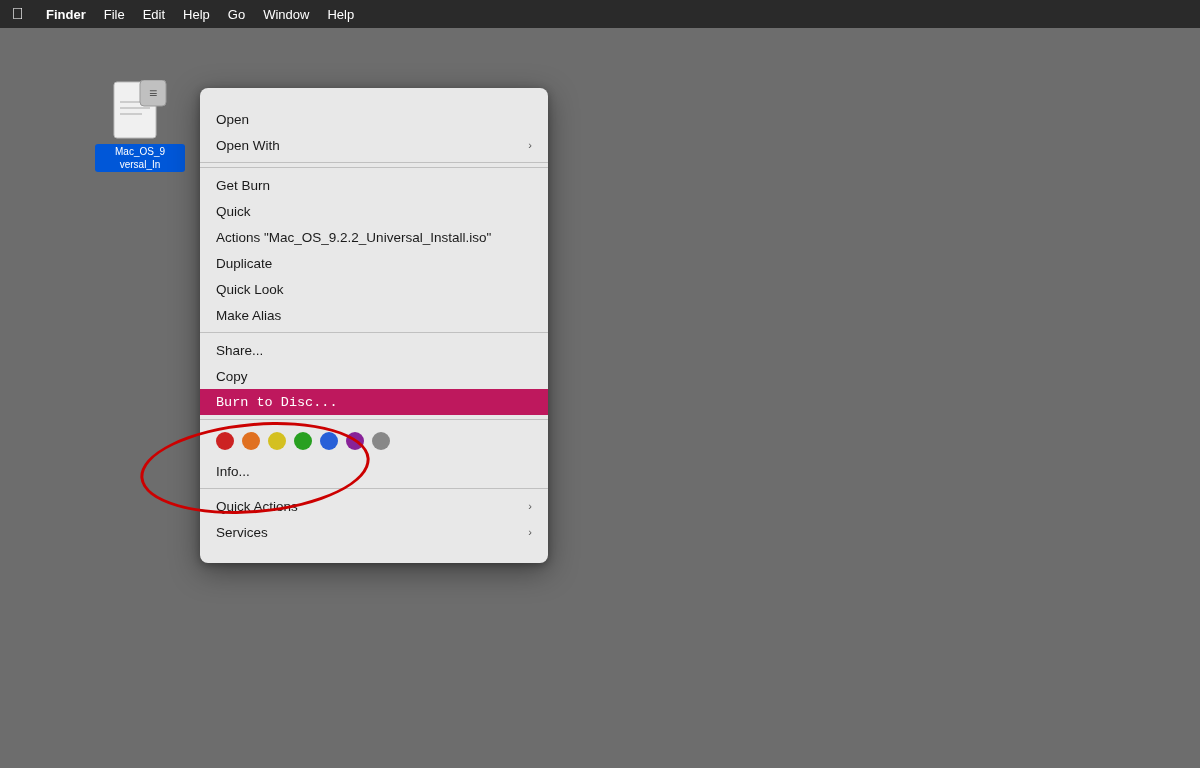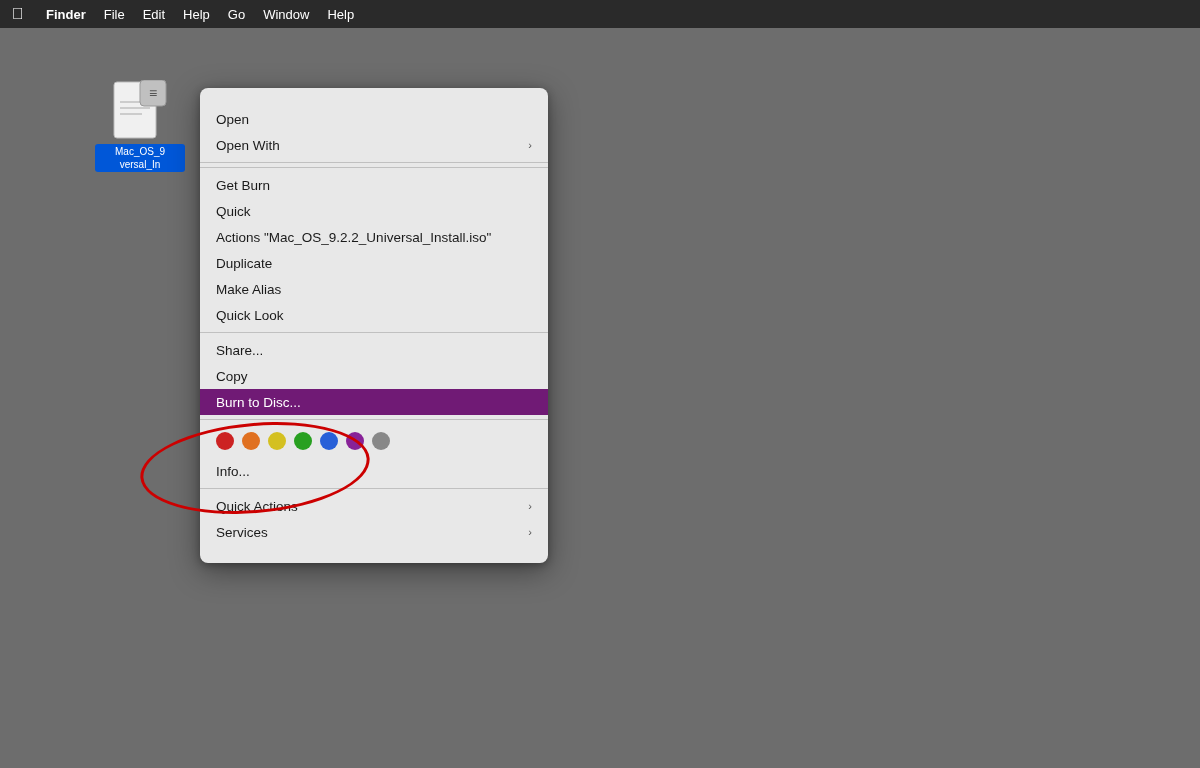--- a/index.html
+++ b/index.html
@@ -108,22 +108,23 @@
       padding: 0 16px;
       font-size: 13.5px;
       color: #1a1a1a;
       cursor: default;
       user-select: none;
       position: relative;
       justify-content: space-between;
     }
 
     .menu-item.highlighted {
-      background-color: #701a75;
+      background-color: #be185d;
       color: white;
+      font-family: Liberation Mono, monospace;
     }
 
     .menu-item .chevron {
       font-size: 11px;
       color: #555;
     }
 
     .menu-separator {
       height: 1px;
       background-color: #c0c0c0;
@@ -221,25 +222,25 @@
 
     <div class="menu-item">
       <span>Actions "Mac_OS_9.2.2_Universal_Install.iso"</span>
     </div>
 
     <div class="menu-item">
       <span>Duplicate</span>
     </div>
 
     <div class="menu-item">
+      <span>Quick Look</span>
+    </div>
+
+    <div class="menu-item">
       <span>Make Alias</span>
-    </div>
-
-    <div class="menu-item">
-      <span>Quick Look</span>
     </div>
 
     <div class="menu-separator"></div>
 
     <div class="menu-item">
       <span>Share...</span>
     </div>
 
     <div class="menu-item">
       <span>Copy</span>

